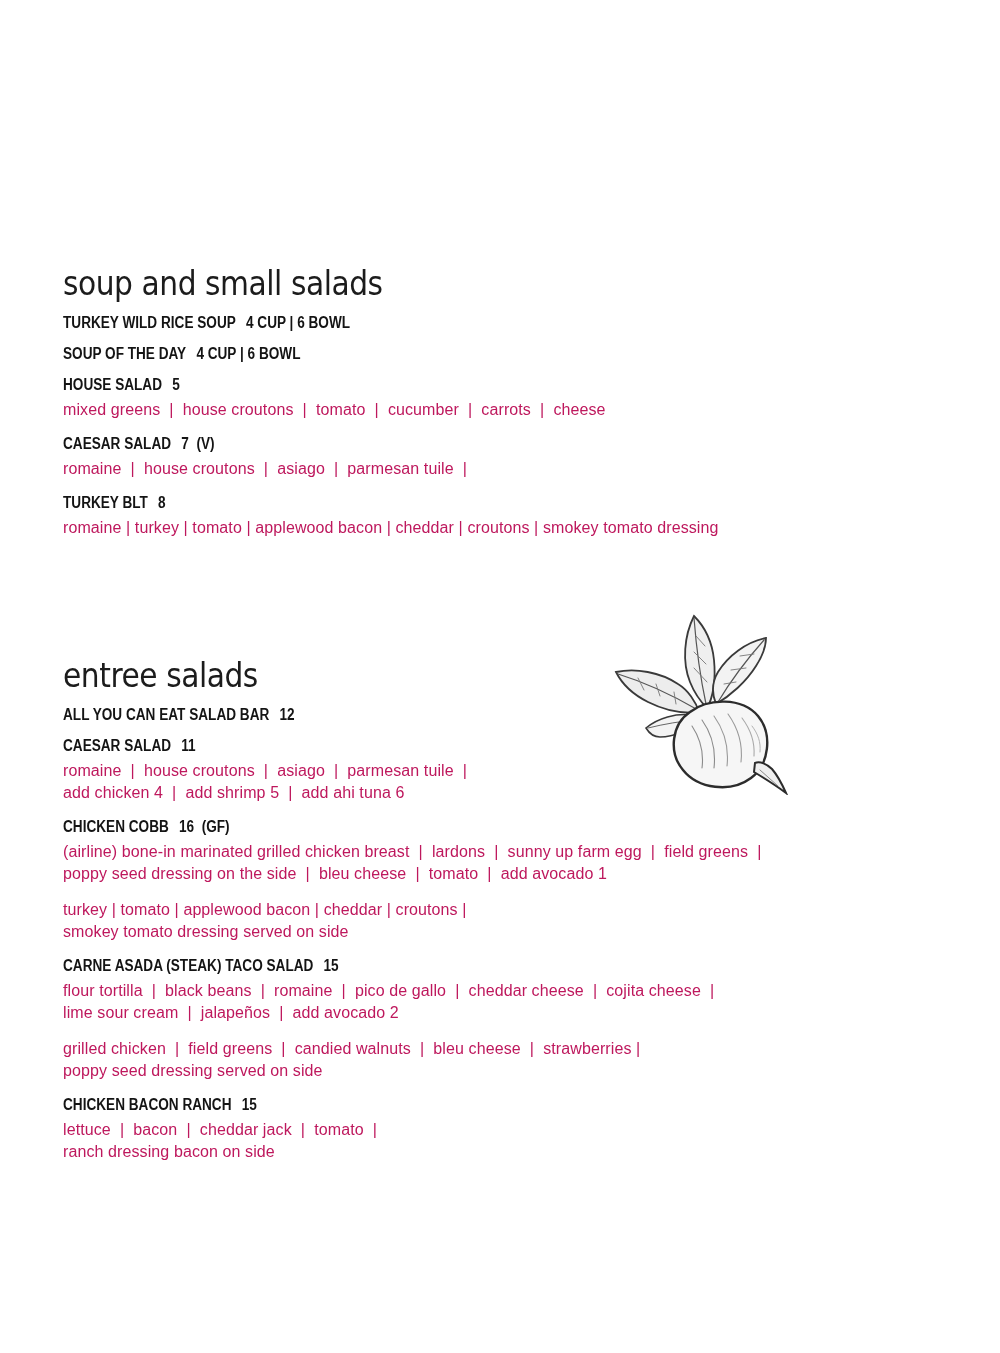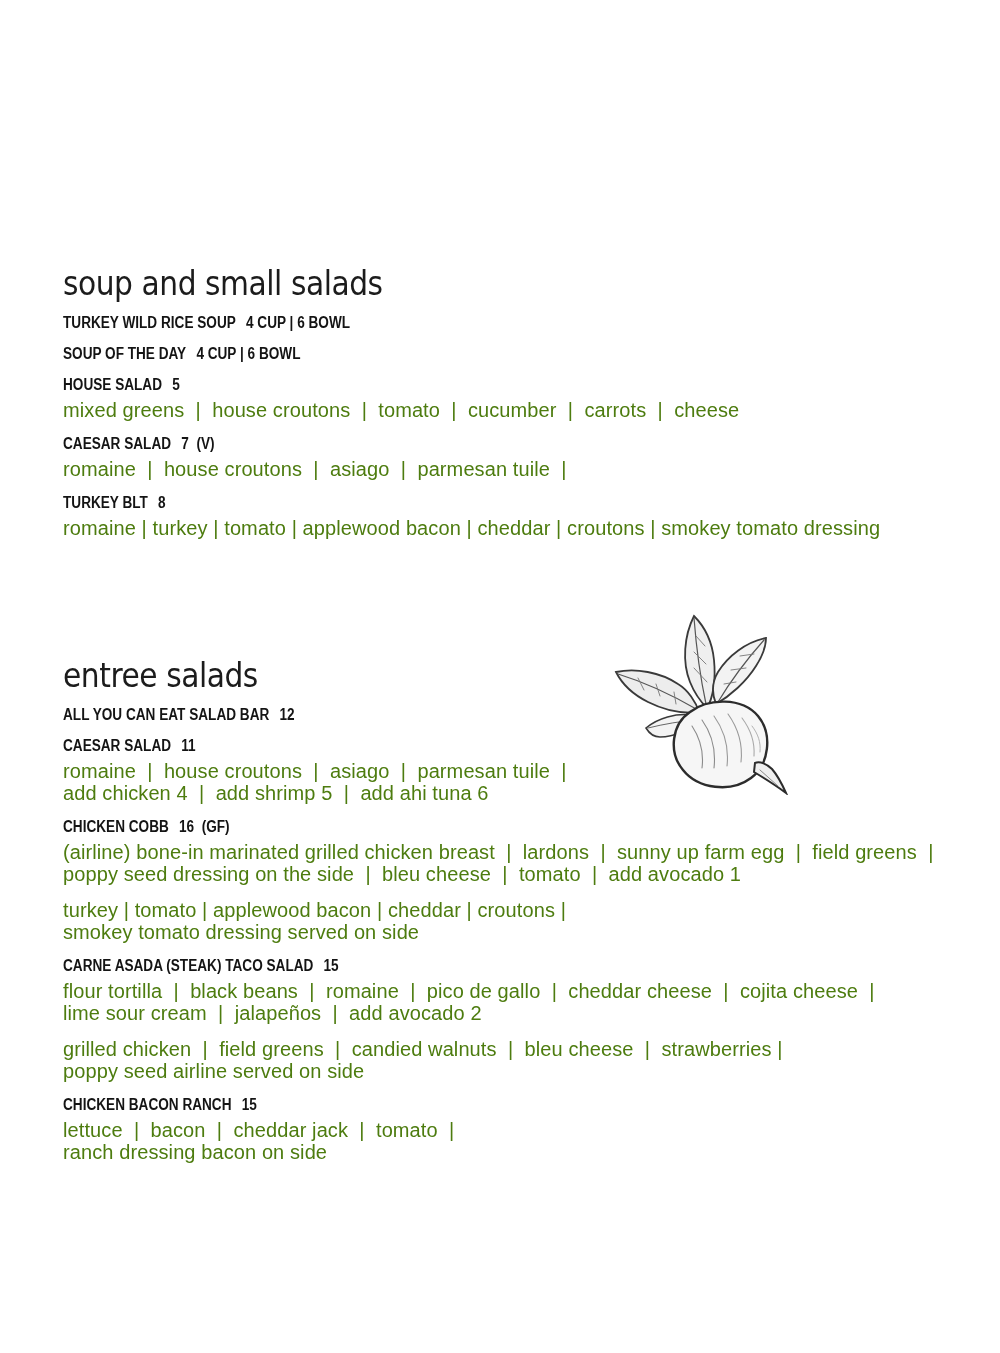--- a/index.html
+++ b/index.html
@@ -40,23 +40,23 @@
     margin-bottom: 6px;
   }
   .head-inner {
     display: inline-block;
     transform: scaleX(0.85);
     transform-origin: 0 50%;
     white-space: pre;
   }
   .item-price { margin-left: 12px; }
   .item-desc {
-    font-size: 20px;
+    font-size: 16px;
     line-height: 22px;
-    color: #4d7c0f;
+    color: #be185d;
     white-space: pre;
     letter-spacing: 0.1px;
   }
 
   .beet-wrap {
     position: absolute;
     left: 606px;
     top: 610px;
     width: 200px;
     height: 185px;
@@ -178,21 +178,21 @@
     </div>
 
     <div class="menu-item">
       <div class="item-head"><span class="head-inner"><span>CARNE ASADA (STEAK) TACO SALAD</span><span class="item-price">15</span></span></div>
       <div class="item-desc">flour tortilla  |  black beans  |  romaine  |  pico de gallo  |  cheddar cheese  |  cojita cheese  |</div>
       <div class="item-desc">lime sour cream  |  jalapeños  |  add avocado 2</div>
     </div>
 
     <div class="menu-item">
       <div class="item-desc">grilled chicken  |  field greens  |  candied walnuts  |  bleu cheese  |  strawberries |</div>
-      <div class="item-desc">poppy seed airline served on side</div>
+      <div class="item-desc">poppy seed dressing served on side</div>
     </div>
 
     <div class="menu-item">
       <div class="item-head"><span class="head-inner"><span>CHICKEN BACON RANCH</span><span class="item-price">15</span></span></div>
       <div class="item-desc">lettuce  |  bacon  |  cheddar jack  |  tomato  |</div>
       <div class="item-desc">ranch dressing bacon on side</div>
     </div>
   </section>
 
   <footer class="footer-bar" id="footer-bar" style="background: rgb(171, 232, 47); color: rgb(255, 255, 255);">

